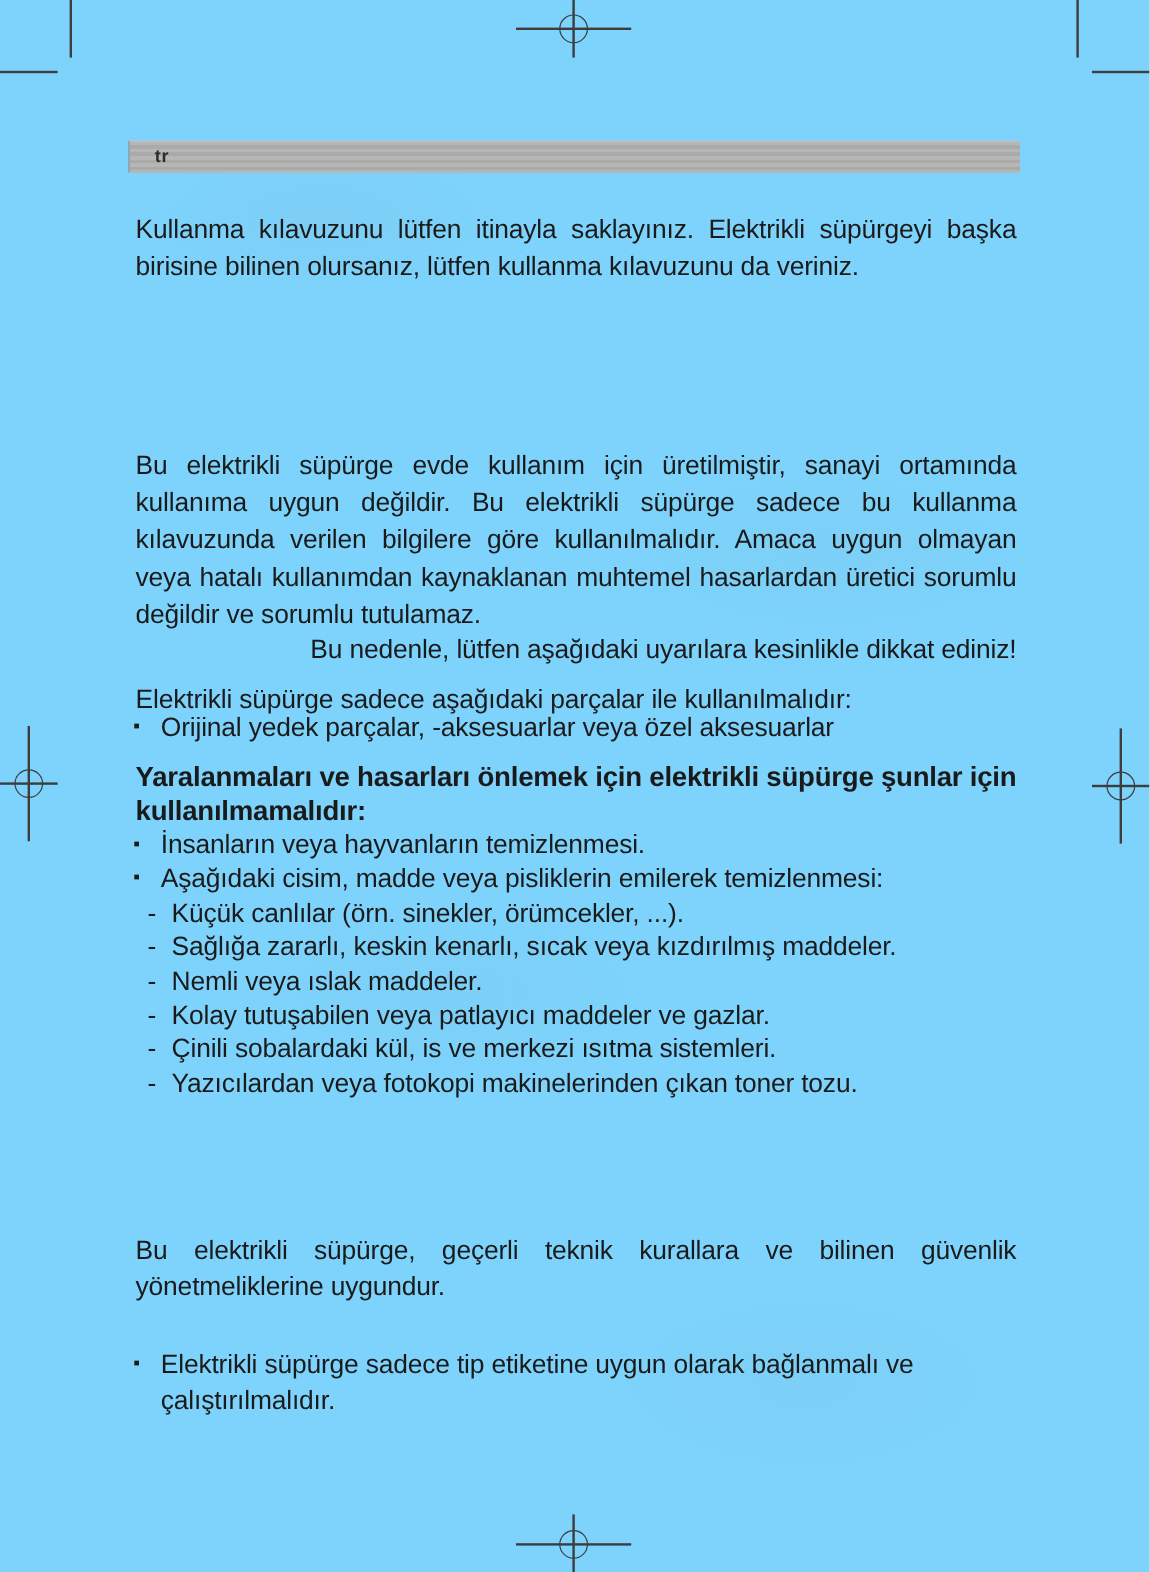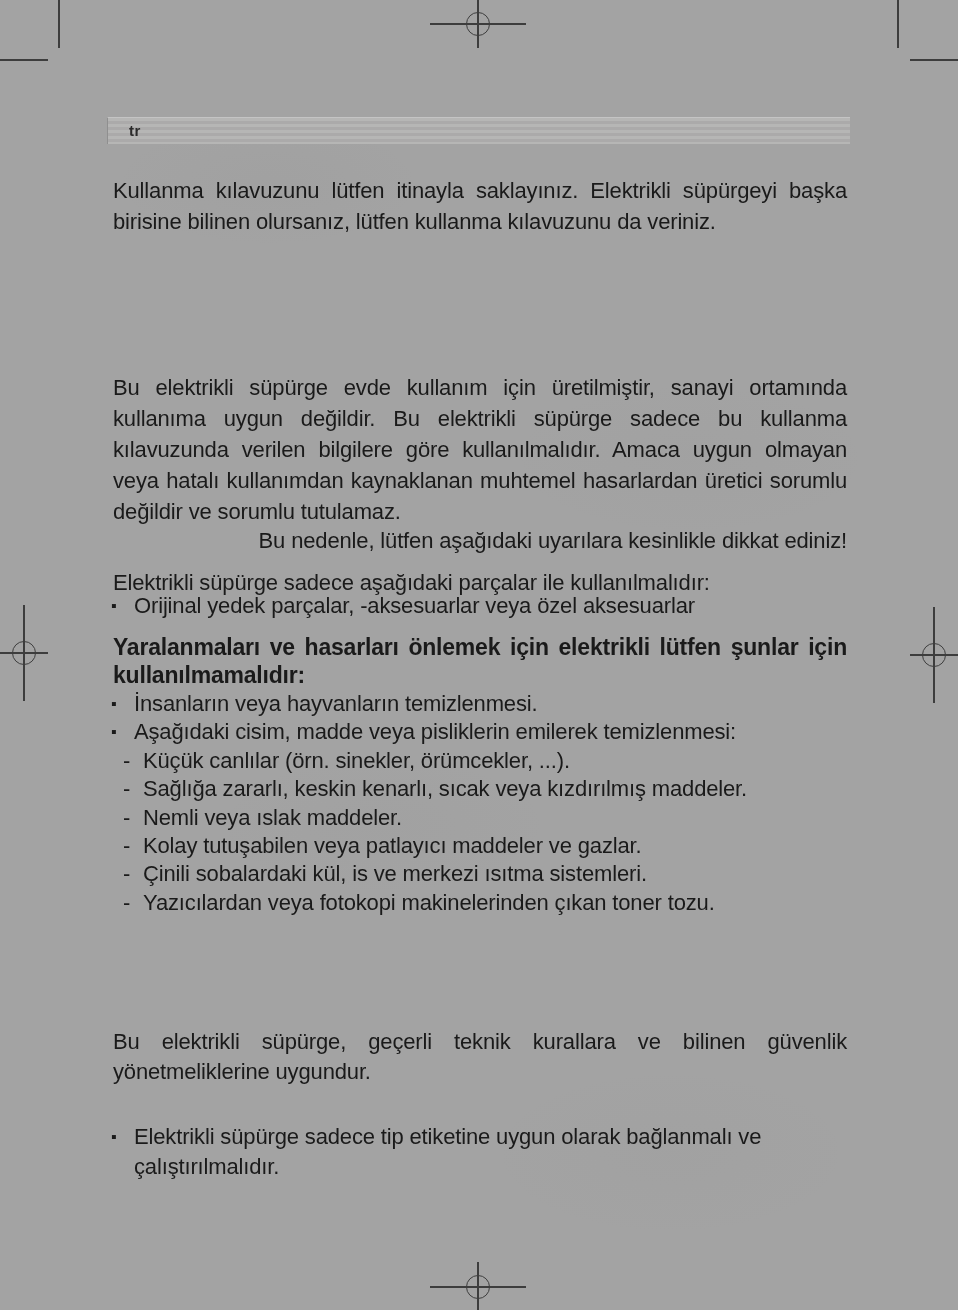--- a/index.html
+++ b/index.html
@@ -1,20 +1,20 @@
 <!DOCTYPE html>
 <html><head>
 <meta charset="utf-8">
 <style>
   html,body{margin:0;padding:0;background:#e8e8e8;}
   .page{
     position:relative;
     width:958px;height:1310px;
     margin:0 auto;
-    background:#a3a3a3;
+    background:#7dd3fc;
     overflow:hidden;
     font-family:"Liberation Sans","DejaVu Sans",sans-serif;
     color:#1a1a1a;
   }
   
   .scan-noise{
     position:absolute;inset:0;pointer-events:none;
     background:
       radial-gradient(220px 90px at 28% 14%, rgba(120,120,120,.05), transparent 70%),
       radial-gradient(260px 110px at 72% 35%, rgba(120,120,120,.04), transparent 70%),
@@ -110,21 +110,21 @@
 
   <p class="blk body pos-p-usage">Bu elektrikli süpürge evde kullanım için üretilmiştir, sanayi ortamında kullanıma uygun değildir. Bu elektrikli süpürge sadece bu kullanma kılavuzunda verilen bilgilere göre kullanılmalıdır. Amaca uygun olmayan veya hatalı kullanımdan kaynaklanan muh­temel hasarlardan üretici sorumlu değildir ve sorumlu tutulamaz.</p>
   <p class="blk body single pos-p-nedenle">Bu nedenle, lütfen aşağıdaki uyarılara kesinlikle dikkat ediniz!</p>
   <p class="blk body single pos-p-parcalar">Elektrikli süpürge sadece aşağıdaki parçalar ile kullanılmalıdır:</p>
 
   <div class="blk brow pos-b-parts">
     <span class="sq">▪</span>
     <span>Orijinal yedek parçalar, -aksesuarlar veya özel aksesuarlar</span>
   </div>
 
-  <p class="blk bold-note pos-warn">Yaralanmaları ve hasarları önlemek için elektrikli lütfen şunlar için kullanılmamalıdır:</p>
+  <p class="blk bold-note pos-warn">Yaralanmaları ve hasarları önlemek için elektrikli süpürge şunlar için kullanılmamalıdır:</p>
 
   <div class="blk list pos-list">
     <div class="brow">
       <span class="sq">▪</span>
       <span>İnsanların veya hayvanların temizlenmesi.</span>
     </div>
     <div class="brow">
       <span class="sq">▪</span>
       <span>Aşağıdaki cisim, madde veya pisliklerin emilerek temizlenmesi:</span>
     </div>

